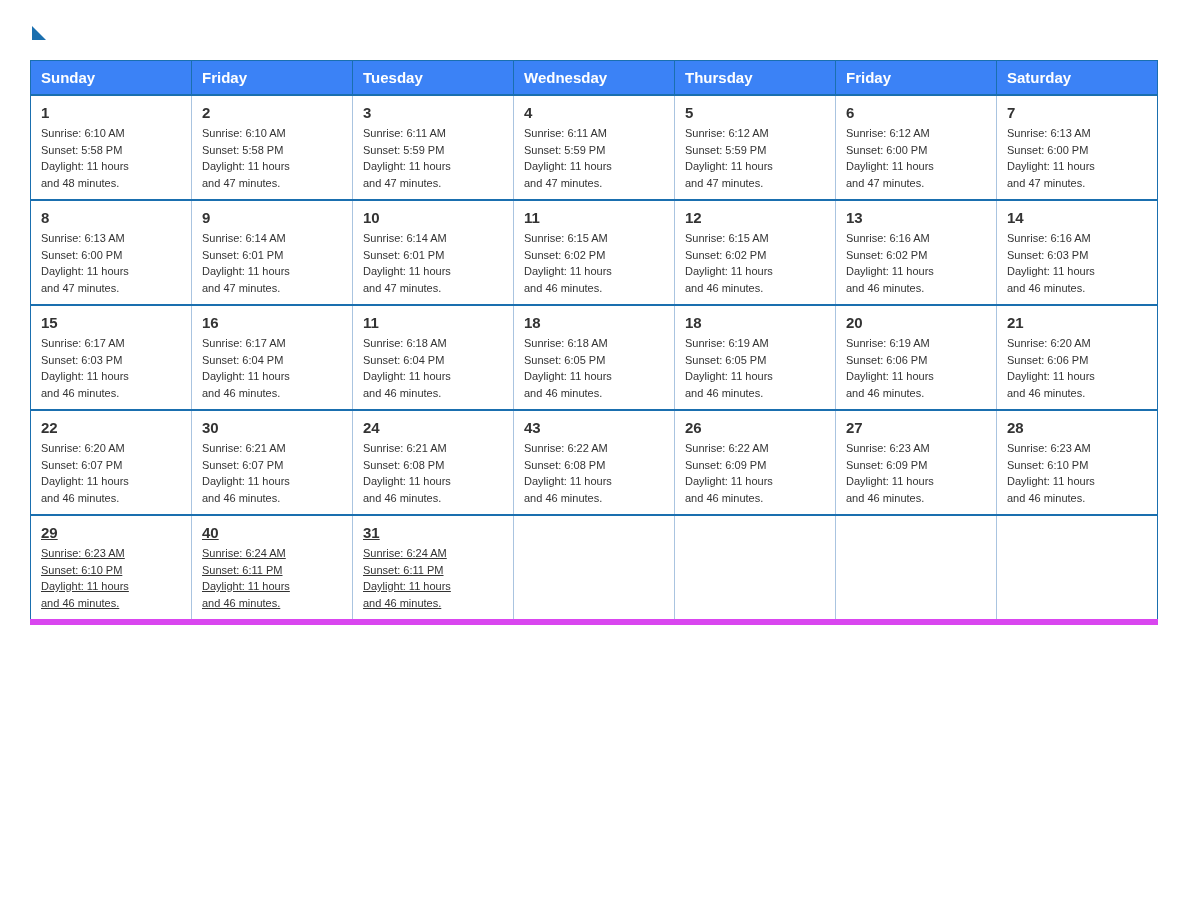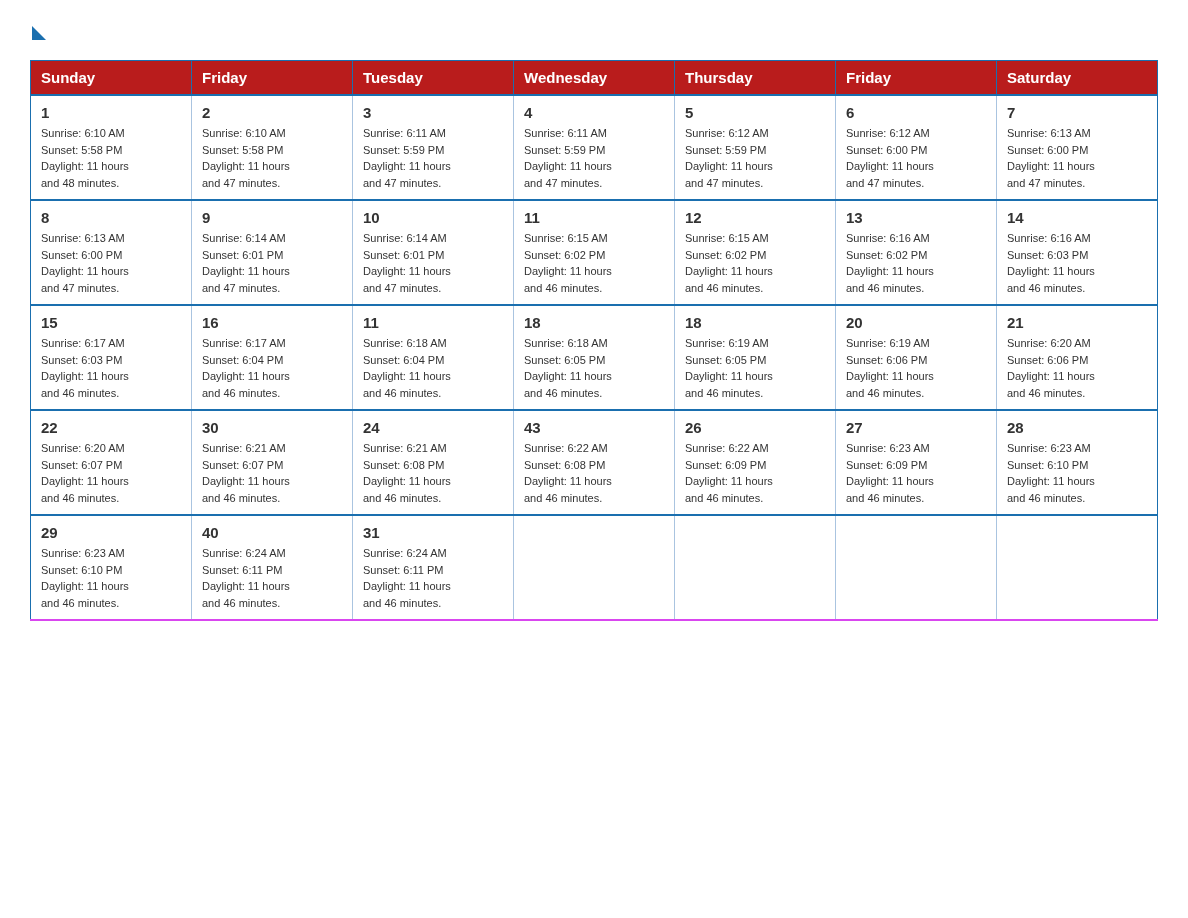--- a/index.html
+++ b/index.html
@@ -59,21 +59,21 @@
       font-size: 22px;
       color: #555;
       margin-top: 4px;
     }
     .calendar {
       width: 100%;
       border-collapse: collapse;
       border: 1px solid #1a6faf;
     }
     .calendar thead tr th {
-      background-color: #b91c1c;
+      background-color: #3b82f6;
       color: #fff;
       font-size: 15px;
       font-weight: bold;
       padding: 8px 10px;
       text-align: left;
       border: 1px solid #1a6faf;
     }
     .calendar tbody tr td {
       vertical-align: top;
       padding: 8px 10px;
@@ -87,21 +87,22 @@
       font-size: 15px;
       font-weight: bold;
       display: block;
       margin-bottom: 4px;
     }
     .day-info {
       line-height: 1.5;
       font-size: 11px;
     }
     .calendar tbody tr:last-child td {
-      border-bottom: 2px solid #d946ef;
+      border-bottom: 6px solid #d946ef;
+      text-decoration: underline;
     }
     .calendar tbody tr td:first-child {
       border-left: 1px solid #1a6faf;
     }
     .calendar tbody tr td:last-child {
       border-right: 1px solid #1a6faf;
     }
     .empty-cell {
       background: #fff;
     }

